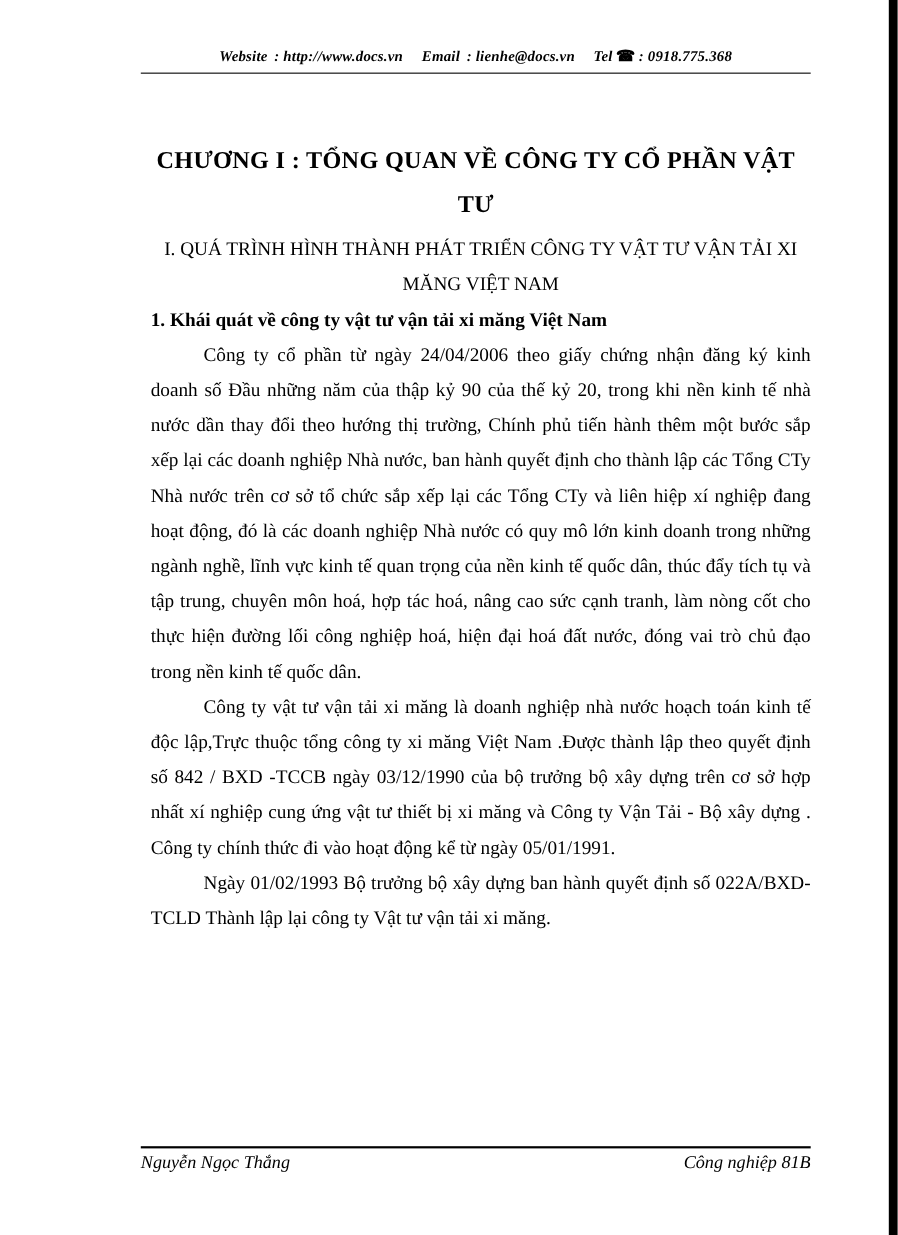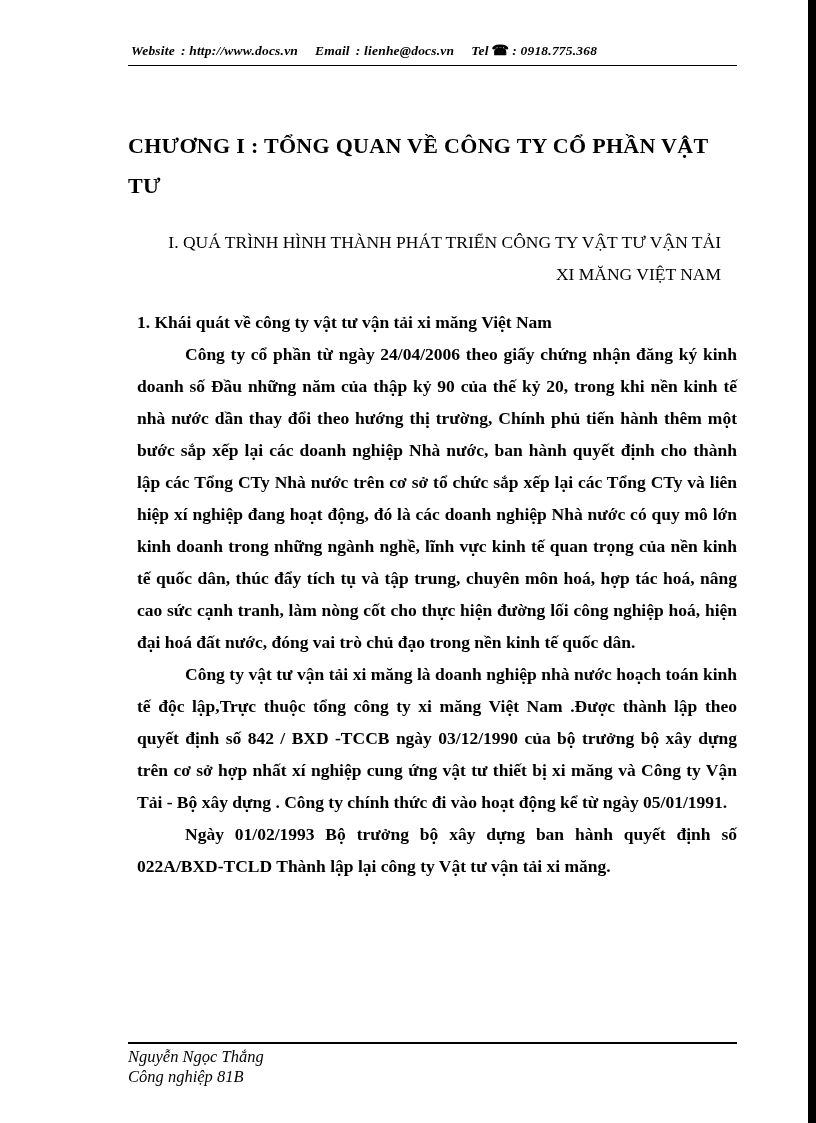--- a/index.html
+++ b/index.html
@@ -18,74 +18,73 @@
   
   .edge-bar {
     position: absolute; top: 0; right: 0;
     width: 8px; height: 1123px;
     background: #000000;
   }
   
   .doc-header {
     position: absolute;
     left: 128px; width: 609px; top: 42px;
+    text-align: center;
     font-size: 13.5px;
     font-style: italic;
     font-weight: bold;
     letter-spacing: 0.2px;
     padding-bottom: 6px;
     border-bottom: 1.6px solid #000000;
     white-space: nowrap;
   }
   .doc-header .seg { margin: 0 3px; }
   .doc-header .gap-l { margin-left: 14px; }
   .phone-glyph { font-style: normal; font-size: 14px; }
   
   .doc-title {
     position: absolute;
     left: 128px; width: 609px; top: 126px;
-    text-align: left;
+    text-align: center;
     font-size: 22px;
     font-weight: bold;
     line-height: 40px;
     letter-spacing: 0.3px;
   }
   
   .doc-main {
     position: absolute;
     left: 137px; width: 600px; top: 210px;
     font-size: 17.5px;
     line-height: 32px;
   }
   .section-heading {
     font-weight: normal;
-    text-align: right;
-    margin: 16px;
+    text-align: center;
+    margin: 0;
   }
   .subsection-heading {
     font-weight: bold;
     margin: 0;
   }
   .doc-main p.body-par {
     margin: 0;
     text-align: justify;
     text-indent: 48px;
-    font-weight: bold;
   }
   
   .doc-footer {
     position: absolute;
     left: 128px; width: 609px; top: 1042px;
     border-top: 2px solid #000000;
     padding-top: 3px;
     display: flex;
     justify-content: space-between;
     font-size: 16.5px;
     font-style: italic;
-    flex-direction: column;
   }
 </style>
 </head>
 <body>
 
 <div class="page">
 
   <div class="doc-header">
     <span class="seg">Website</span><span class="seg">: http://www.docs.vn</span><span class="seg gap-l">Email</span><span class="seg">: lienhe@docs.vn</span><span class="seg gap-l">Tel</span><span class="phone-glyph">☎</span><span class="seg">: 0918.775.368</span>
   </div>

